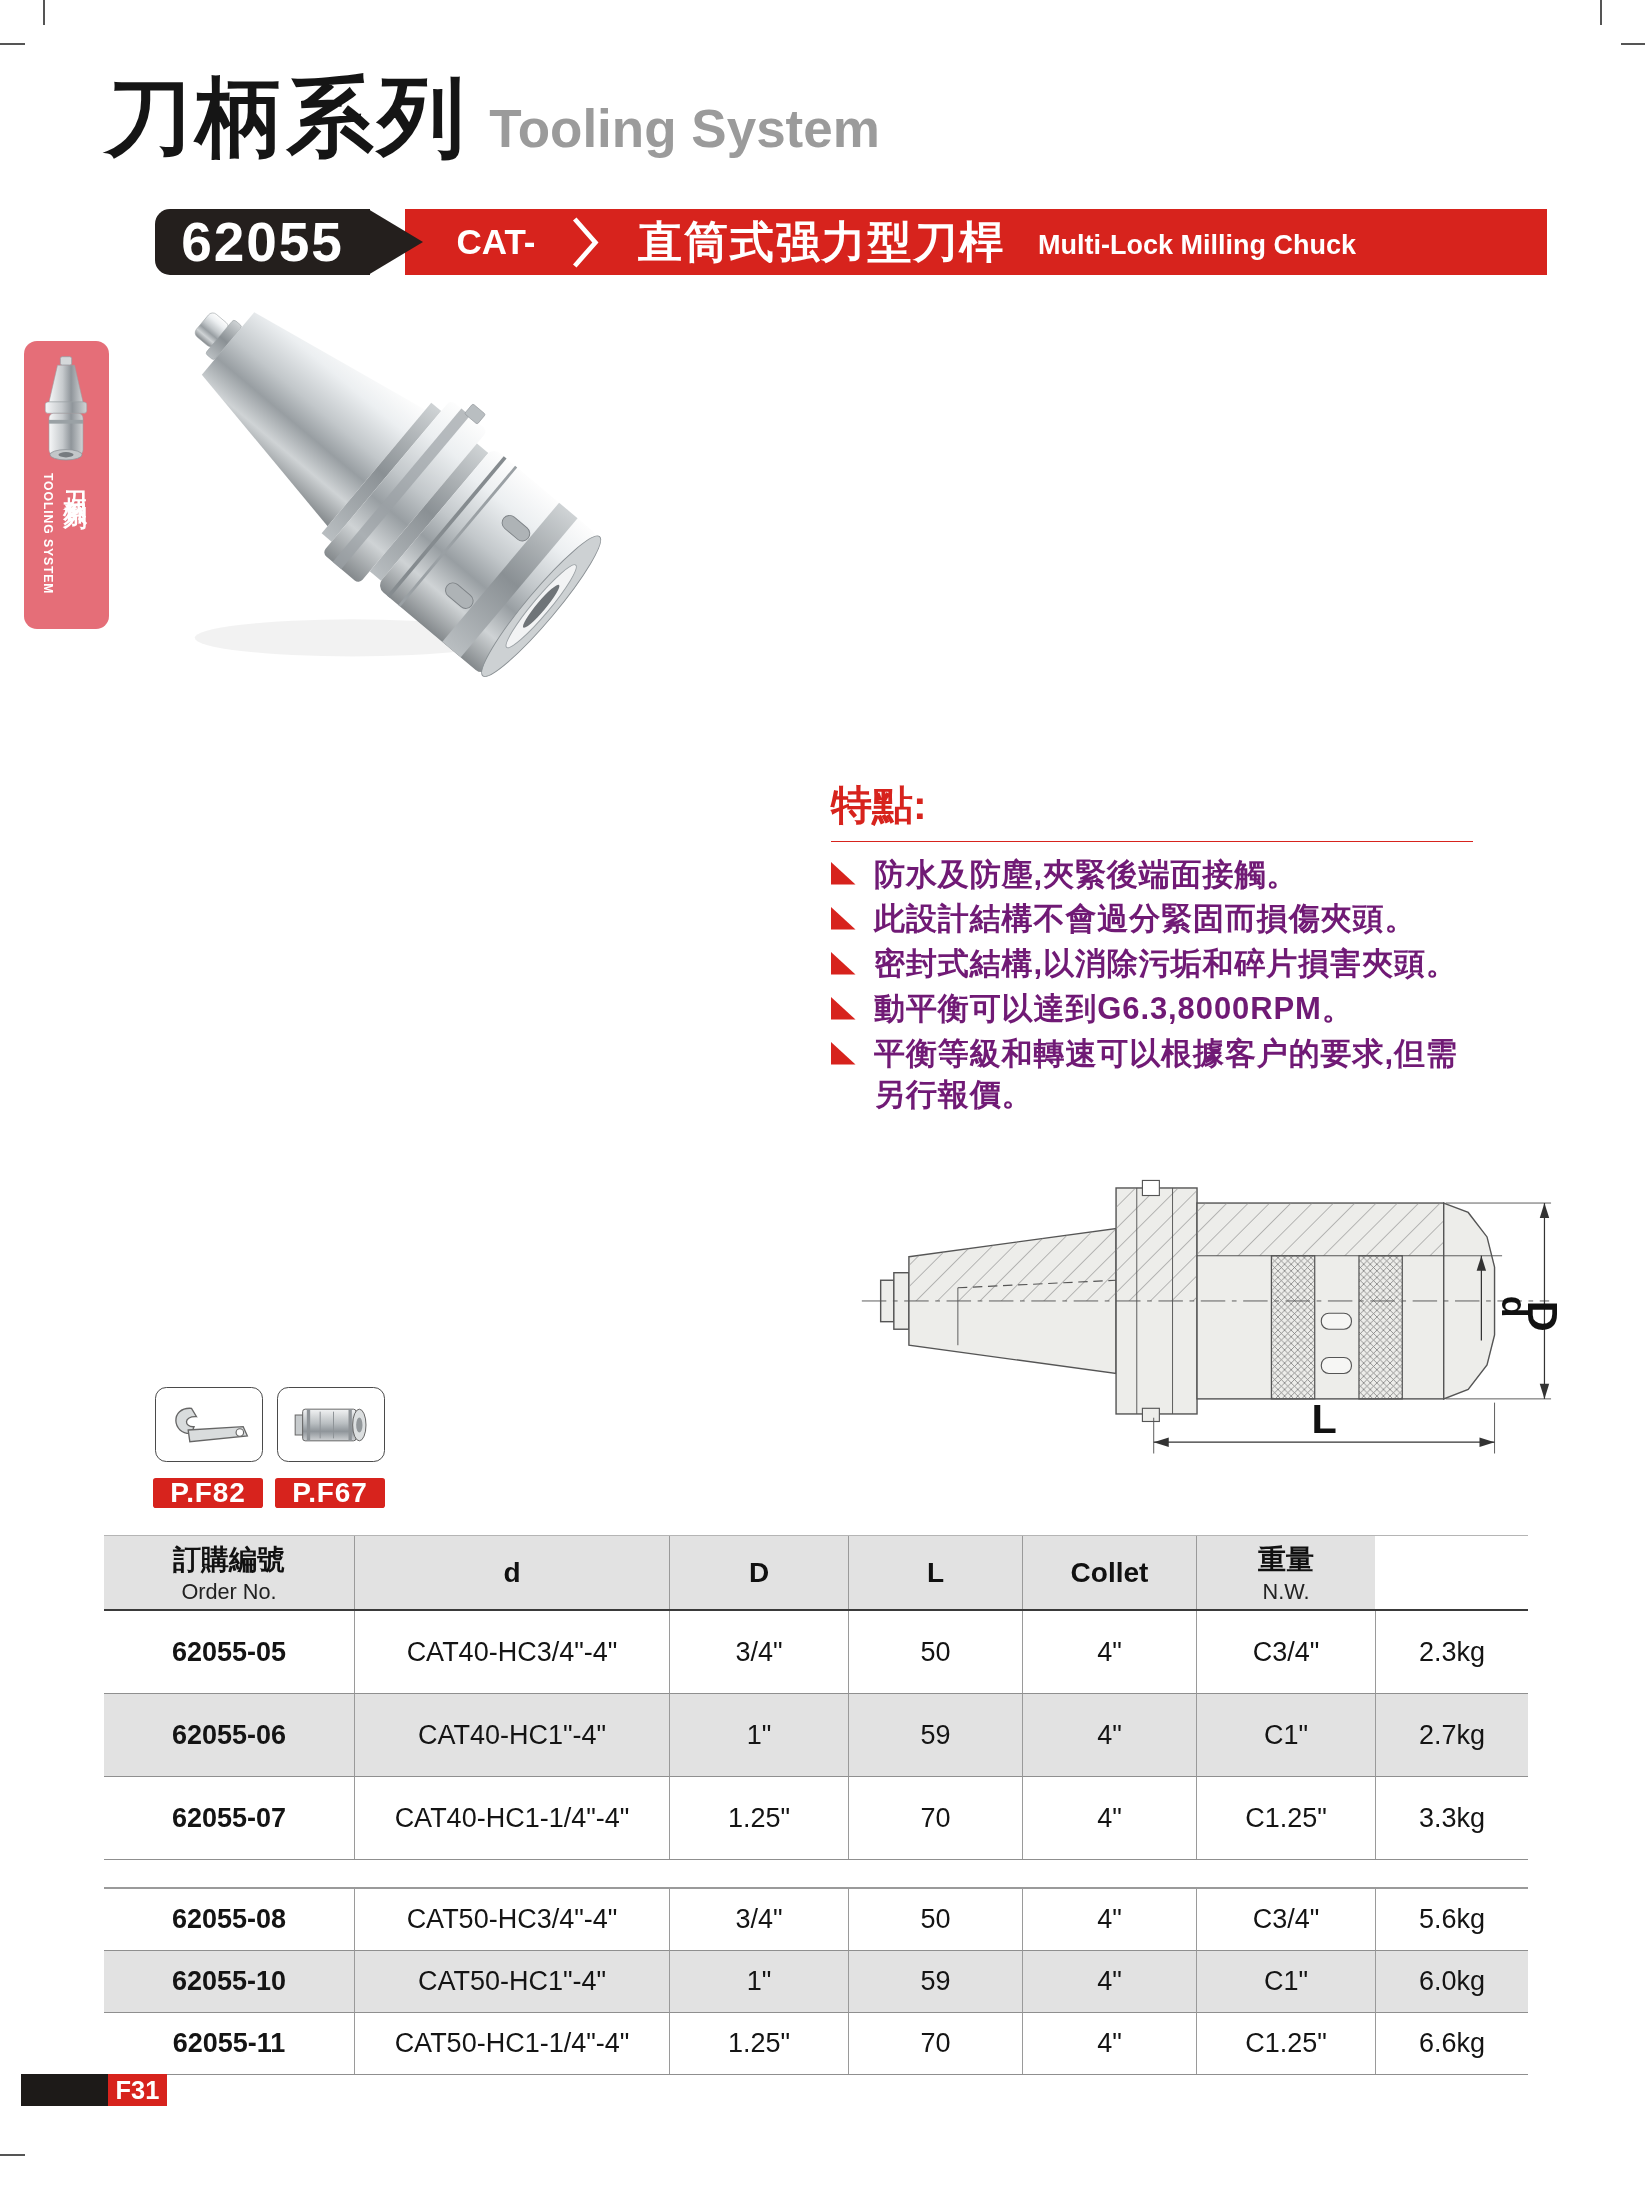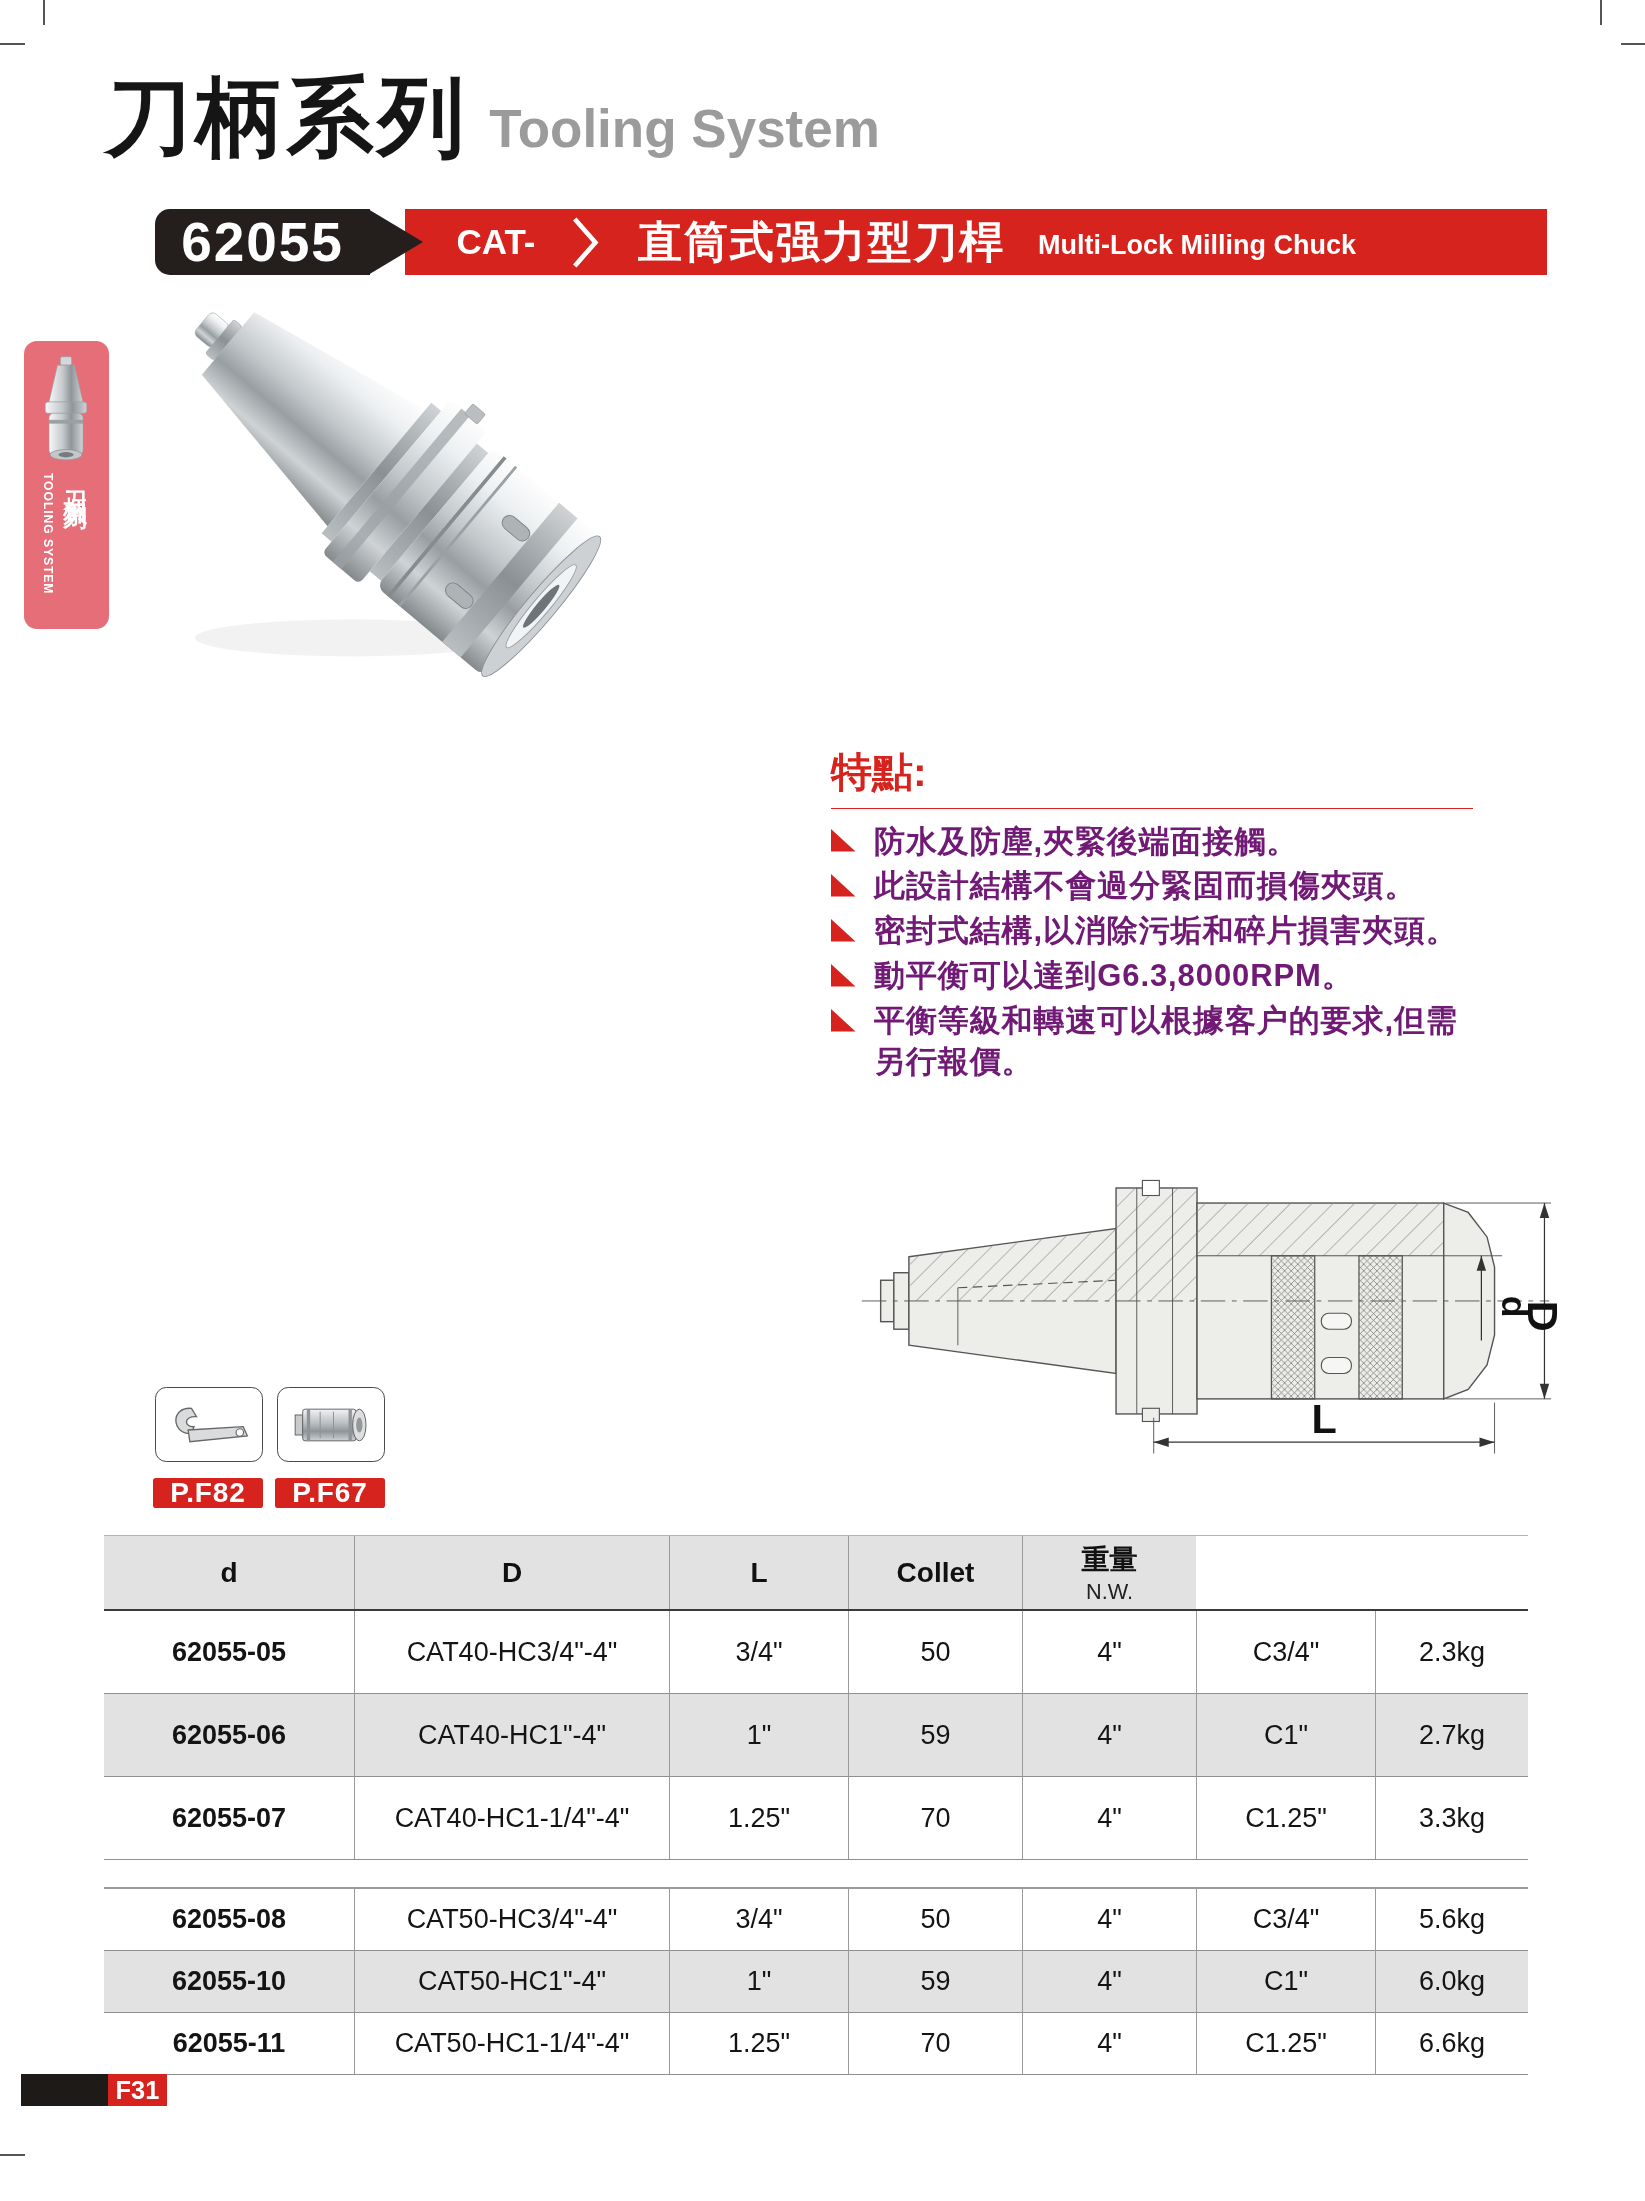--- a/index.html
+++ b/index.html
@@ -36,21 +36,21 @@
   #tab .vlabels{position:absolute;left:0;top:132px;width:85px;height:149px;display:flex;
        flex-direction:row;justify-content:center;gap:4.7px;}
   #tab .ven{writing-mode:vertical-rl;font-size:12.2px;font-weight:700;color:#fff;letter-spacing:0.9px;}
   #tab .vzh{writing-mode:vertical-rl;text-orientation:upright;font-size:23.5px;font-weight:700;
        color:#fff;letter-spacing:4.7px;}
 
   
   #photo{position:absolute;left:139px;top:230px;width:482px;height:482px;}
 
   
-  #feat{position:absolute;left:831px;top:745px;width:642px;}
+  #feat{position:absolute;left:831px;top:778px;width:642px;}
   #feat .feat-title{font-size:41px;font-weight:700;color:#D7231D;border-bottom:1.9px solid #D7231D;
         padding-bottom:7.5px;margin:0 0 13px 0;}
   #feat ul{list-style:none;margin:0;padding:0;}
   #feat li{position:relative;padding-left:43px;font-size:31px;font-weight:600;color:#701a75;
         line-height:1.3;margin-bottom:4.7px;letter-spacing:0.9px;}
   #feat li::before{content:'';position:absolute;left:0;top:7.5px;width:24.5px;height:22.6px;
         background:#D7231D;clip-path:polygon(0 0,100% 100%,0 100%);}
 
   
   #tdraw{position:absolute;left:843px;top:1139px;width:725px;height:339px;}
@@ -274,20 +274,24 @@
   <div class="acc-lab" style="left:153px;">
     <span>P.F82</span>
   </div>
   <div class="acc-lab" style="left:275px;">
     <span>P.F67</span>
   </div>
 
   <div id="tbl">
     <div id="thead" class="grid">
       <div class="cell">
+        <div class="th-zh">訂購編號</div>
+        <div class="th-en">Order No.</div>
+      </div>
+      <div class="cell">
         <div class="th-zh">d</div>
       </div>
       <div class="cell">
         <div class="th-zh">D</div>
       </div>
       <div class="cell">
         <div class="th-zh">L</div>
       </div>
       <div class="cell">
         <div class="th-zh">Collet</div>

